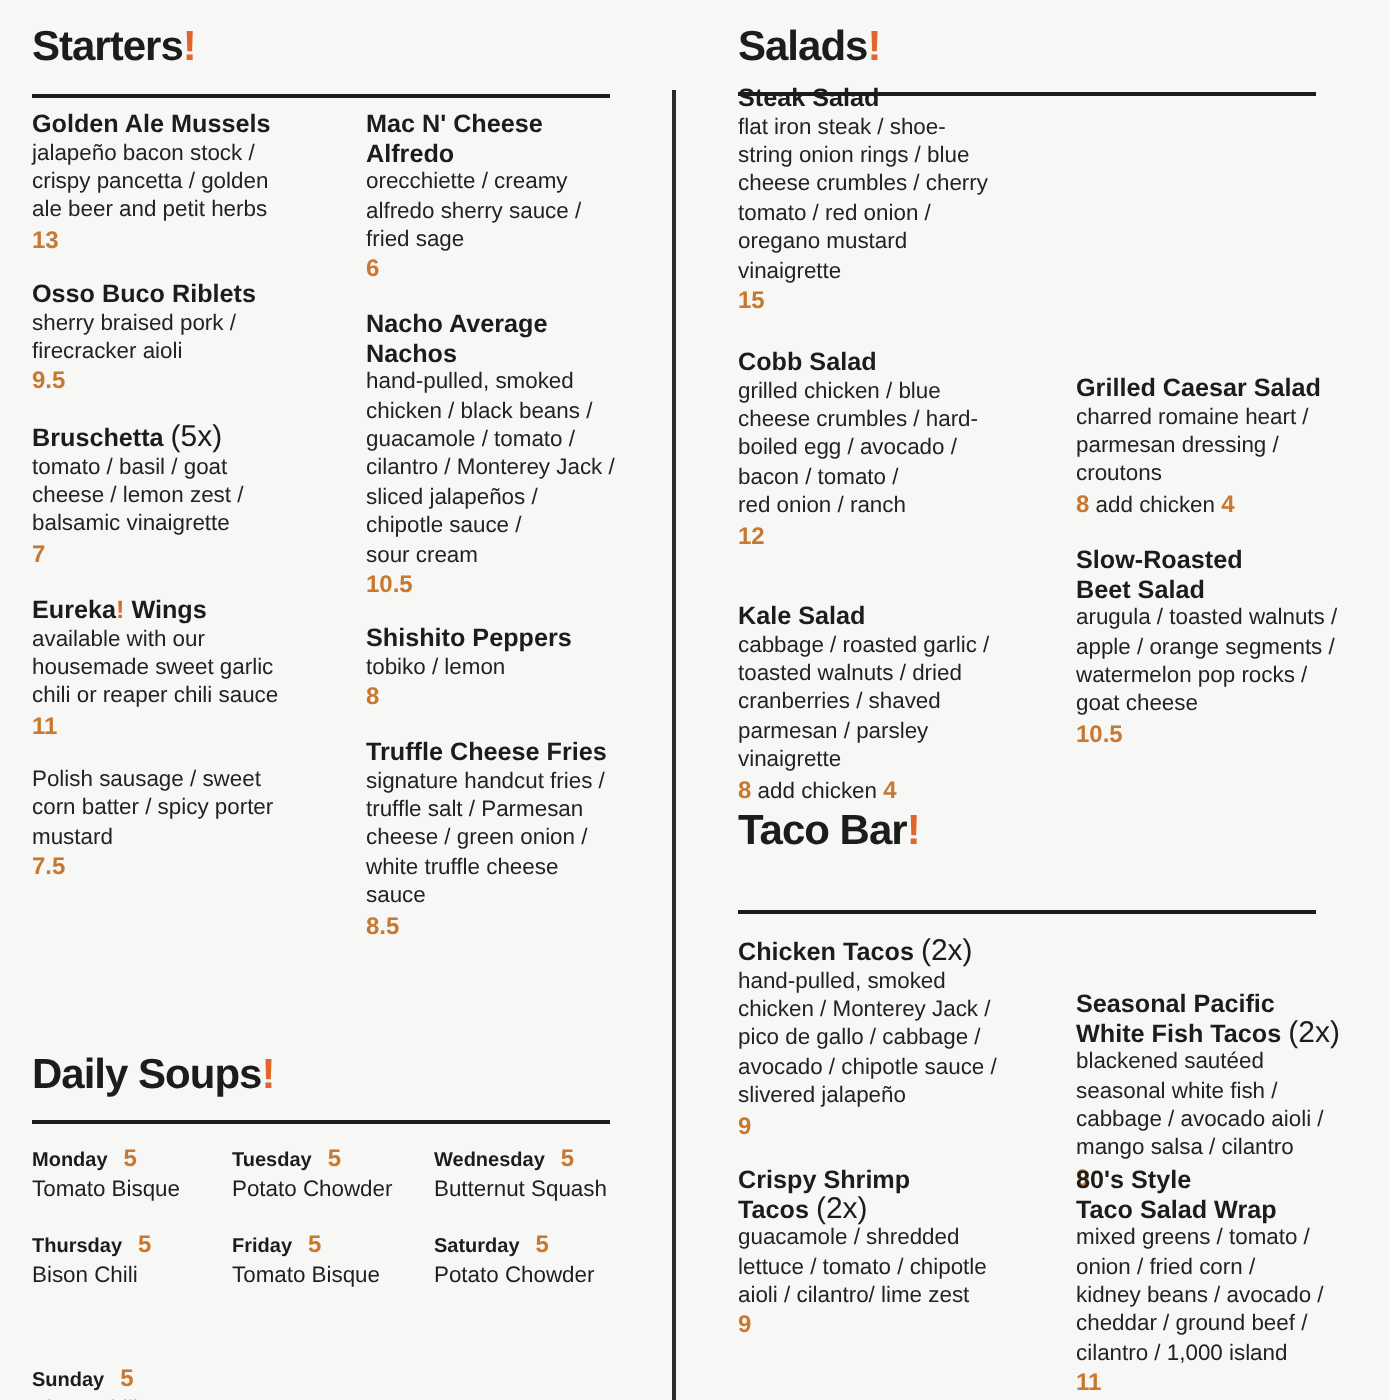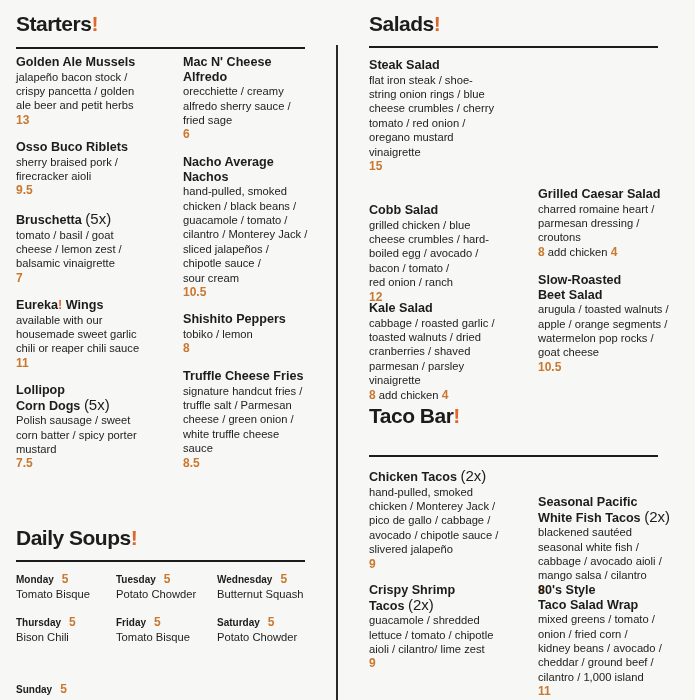--- a/index.html
+++ b/index.html
@@ -109,22 +109,20 @@
 
   <div class="item" style="left:16px; top:298px; width:160px;">
     <div class="name"><span>Eureka</span><span class="bang-inline">!</span><span> Wings</span></div>
     <div class="desc">available with our
 housemade sweet garlic
 chili or reaper chili sauce</div>
     <div class="price">11</div>
   </div>
 
   <div class="item" style="left:16px; top:383px; width:160px;">
-    <div class="name"><span>Lollipop
-Corn Dogs</span> <span class="qty">(5x)</span></div>
     <div class="desc">Polish sausage / sweet
 corn batter / spicy porter
 mustard</div>
     <div class="price">7.5</div>
   </div>
 
   <div class="item" style="left:183px; top:55px; width:150px;">
     <div class="name">Mac N' Cheese
 Alfredo</div>
     <div class="desc">orecchiette / creamy
@@ -192,32 +190,32 @@
   <div class="soup" style="left:16px; top:682px;">
     <div><span class="day">Sunday</span><span class="price">5</span></div>
     <div>Bison Chili</div>
   </div>
 
   <div class="vdivider"></div>
 
   <div class="section-title" style="left:369px; top:13px;"><span>Salads</span><span class="bang">!</span></div>
   <div class="rule" style="left:369px; top:46px; width:289px;"></div>
 
-  <div class="item" style="left:369px; top:58px; width:160px;">
+  <div class="item" style="left:369px; top:42px; width:160px;">
     <div class="name">Steak Salad</div>
     <div class="desc">flat iron steak / shoe-
 string onion rings / blue
 cheese crumbles / cherry
 tomato / red onion /
 oregano mustard
 vinaigrette</div>
     <div class="price">15</div>
   </div>
 
-  <div class="item" style="left:369px; top:203px; width:160px;">
+  <div class="item" style="left:369px; top:174px; width:160px;">
     <div class="name">Cobb Salad</div>
     <div class="desc">grilled chicken / blue
 cheese crumbles / hard-
 boiled egg / avocado /
 bacon / tomato /
 red onion / ranch</div>
     <div class="price">12</div>
   </div>
 
   <div class="item" style="left:369px; top:301px; width:160px;">

